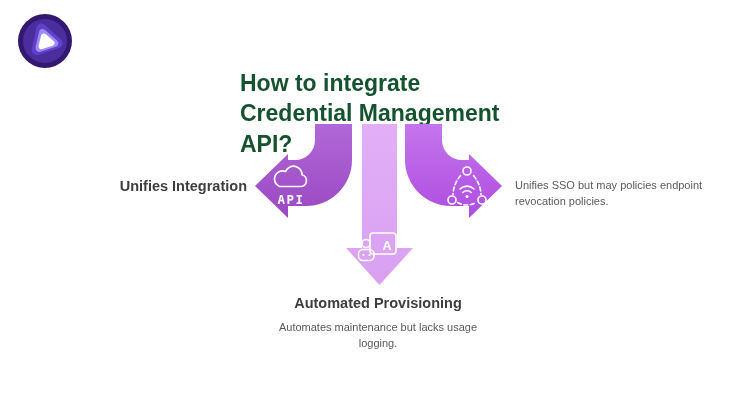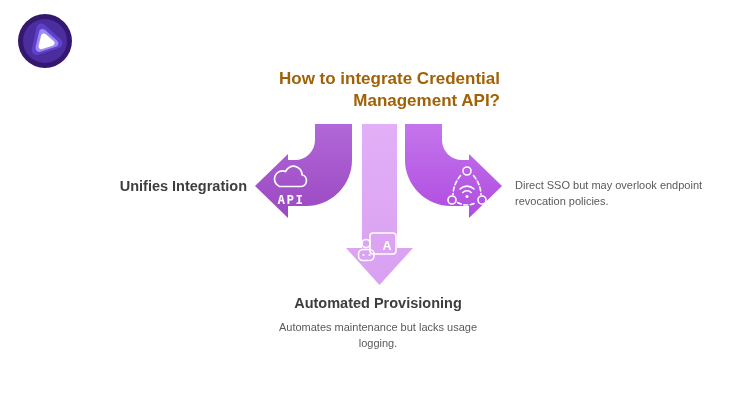--- a/index.html
+++ b/index.html
@@ -1,19 +1,19 @@
 <!DOCTYPE html>
 <html><head>
 <meta charset="utf-8">
 <style>
   html,body{margin:0;padding:0;background:#fff;}
   #page{position:relative;width:740px;height:420px;background:#ffffff;overflow:hidden;
         font-family:"Liberation Sans", sans-serif;}
-  #title{position:absolute;top:68px;left:0;right:0;text-align:right;
-         font-size:17px;font-weight:bold;color:#a16207;line-height:1.32;
+  #title{position:absolute;top:68px;left:0;right:0;text-align:left;
+         font-size:23px;font-weight:bold;color:#14532d;line-height:1.32;
          width:260px;margin:0 auto;}
   #arrows{position:absolute;top:0;left:0;}
   .branch-heading{font-size:14.5px;font-weight:bold;color:#3E3E3E;margin:0 0 9px 0;}
   .branch-desc{font-size:11px;color:#5A5A5A;line-height:1.42;margin:0;}
   #branch-left{position:absolute;top:178px;right:493px;width:200px;text-align:right;}
   #branch-right{position:absolute;top:178px;left:515px;width:196px;text-align:left;}
   #branch-bottom{position:absolute;top:295px;left:16px;right:0;margin:0 auto;width:200px;text-align:center;}
   #logo{position:absolute;left:17px;top:13px;}
 </style>
 </head>
@@ -78,21 +78,21 @@
       <path d="M460,189 a10,10 0 0 1 14,0"></path>
       <circle cx="467" cy="196.5" r="1.5" stroke="none" fill="#FFFFFF"></circle>
     </g>
   </svg>
 
   <div id="branch-left">
     <div class="branch-heading">Unifies Integration</div>
   </div>
 
   <div id="branch-right">
-    <p class="branch-desc">Direct SSO but may overlook endpoint revocation policies.</p>
+    <p class="branch-desc">Unifies SSO but may policies endpoint revocation policies.</p>
   </div>
 
   <div id="branch-bottom">
     <div class="branch-heading">Automated Provisioning</div>
     <p class="branch-desc">Automates maintenance but lacks usage logging.</p>
   </div>
 
 </div>
 
 </body></html>

